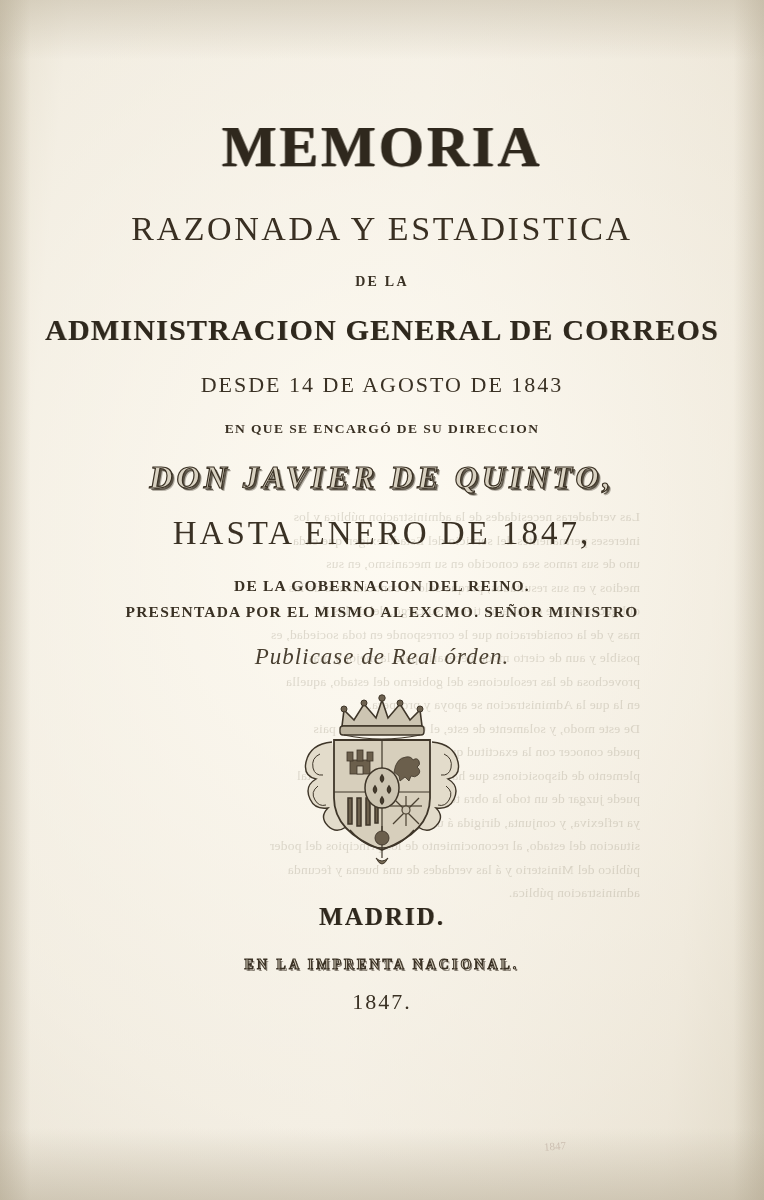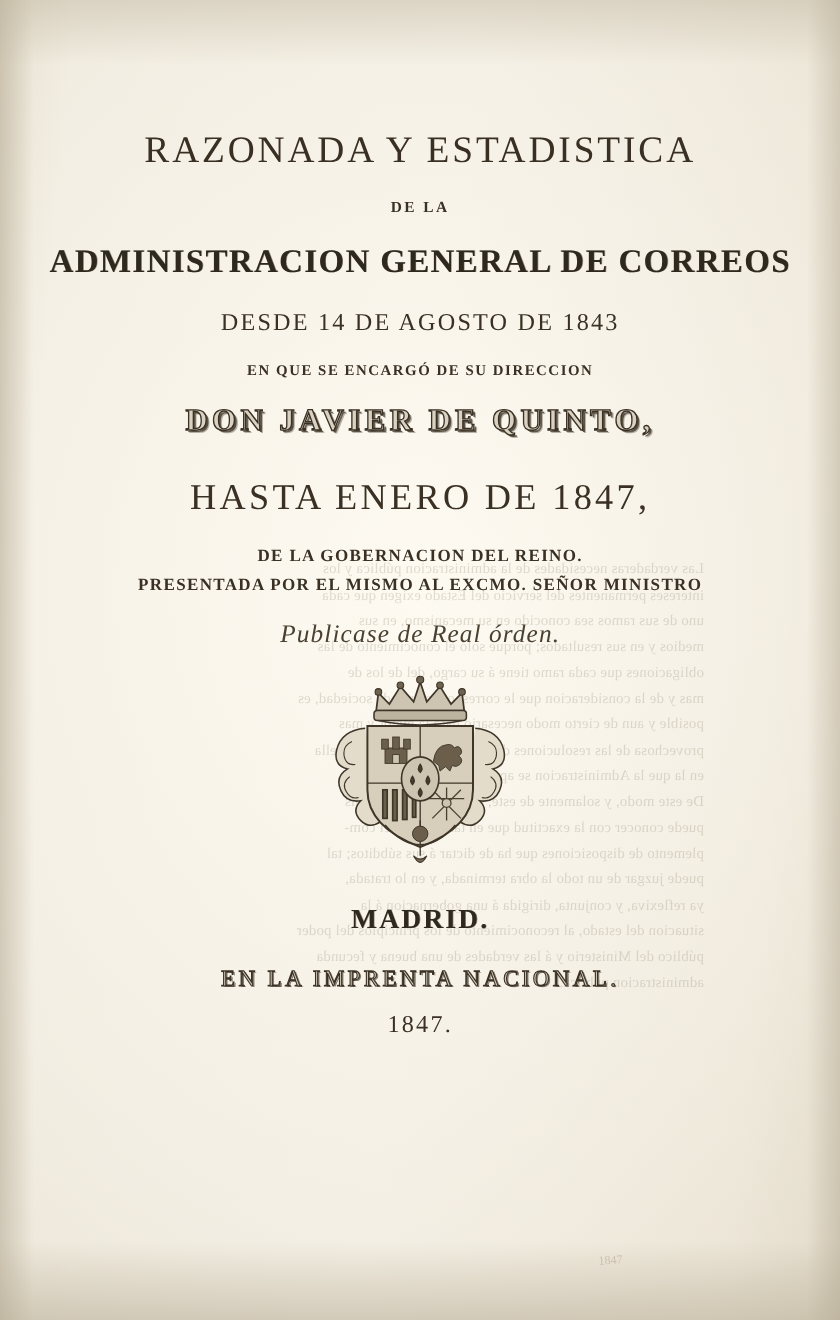--- a/index.html
+++ b/index.html
@@ -109,28 +109,29 @@
     font-size: 13.5px;
     font-weight: 700;
     letter-spacing: 1.4px;
     color: #3a3124;
     margin-bottom: 22px;
   }
 
   
   .t-autor {
     font-weight: 700;
-    font-size: 28px;
+    font-size: 32px;
     letter-spacing: 4px;
     color: #d9d2c2;
     -webkit-text-stroke: 1.2px #3a3124;
     text-shadow:
       2px 2px 0 rgba(58,49,36,0.75),
       3px 3px 0 rgba(58,49,36,0.35);
-    margin-bottom: 36px;
+    margin-bottom: 19px;
+    font-style: italic;
   }
 
   .t-hasta {
     font-size: 33px;
     letter-spacing: 3px;
     color: #3a3124;
     margin-bottom: 21px;
   }
 
   .t-presentada {
@@ -165,22 +166,22 @@
     font-weight: 700;
     font-size: 25px;
     letter-spacing: 2px;
     color: #2f281d;
     text-shadow: 0.6px 0 0 rgba(47,40,29,0.45);
     margin-top: 8px;
     margin-bottom: 26px;
   }
 
   .t-imprenta {
-    font-weight: 400;
-    font-size: 21px;
+    font-weight: 700;
+    font-size: 14px;
     letter-spacing: 3px;
     color: #cfc7b6;
     -webkit-text-stroke: 1px #3a3124;
     text-shadow: 1.6px 1.6px 0 rgba(58,49,36,0.6);
     margin-bottom: 16px;
   }
 
   .t-year {
     font-size: 22px;
     letter-spacing: 2px;
@@ -218,20 +219,21 @@
     <p>plemento de disposiciones que ha de dictar á sus súbditos; tal</p>
     <p>puede juzgar de un todo la obra terminada, y en lo tratada,</p>
     <p>ya reflexiva, y conjunta, dirigida á una gobernacion á la</p>
     <p>situacion del estado, al reconocimiento de los principios del poder</p>
     <p>público del Ministerio y á las verdades de una buena y fecunda</p>
     <p>administracion pública.</p>
   </div>
 
   <div class="content">
 
+    <div class="t-memoria">MEMORIA</div>
 
     <div class="t-razonada">RAZONADA Y ESTADISTICA</div>
 
     <div class="t-dela">DE LA</div>
 
     <div class="t-admin">ADMINISTRACION GENERAL DE CORREOS</div>
 
     <div class="t-desde">DESDE 14 DE AGOSTO DE 1843</div>
 
     <div class="t-enque">EN QUE SE ENCARGÓ DE SU DIRECCION</div>

